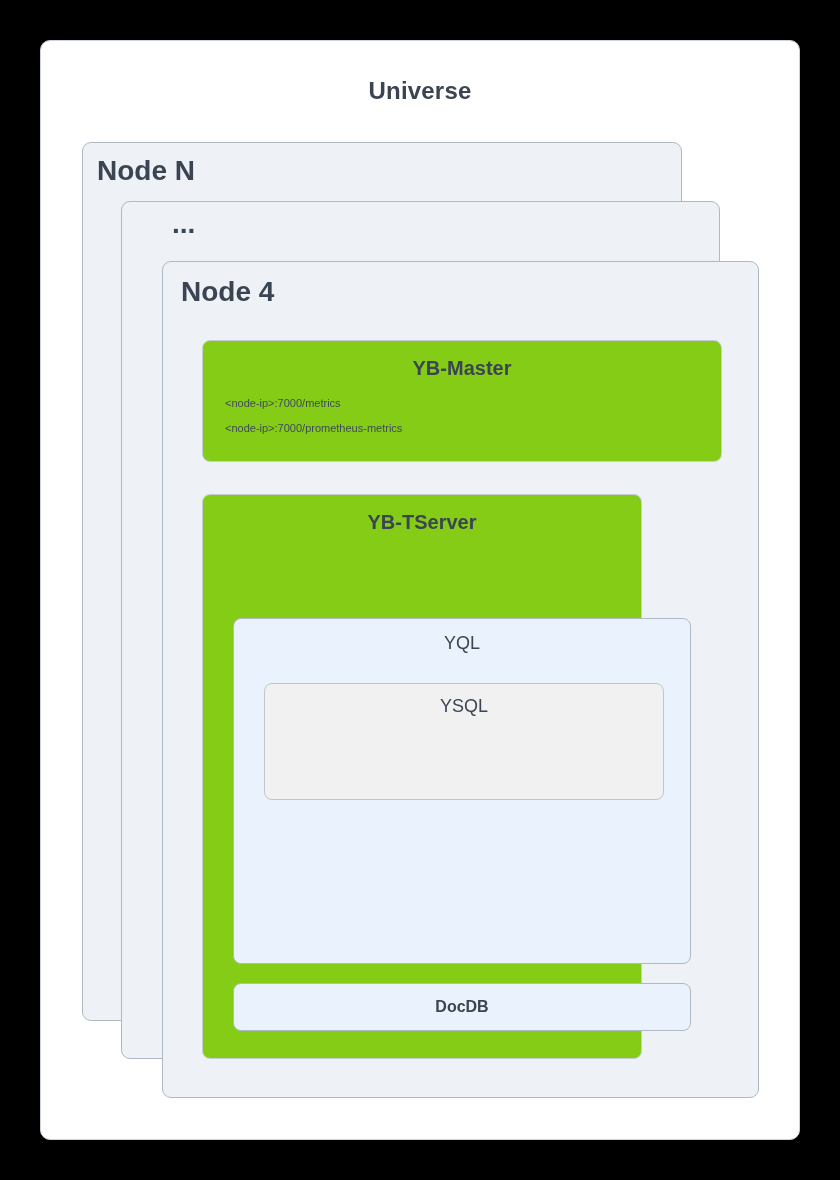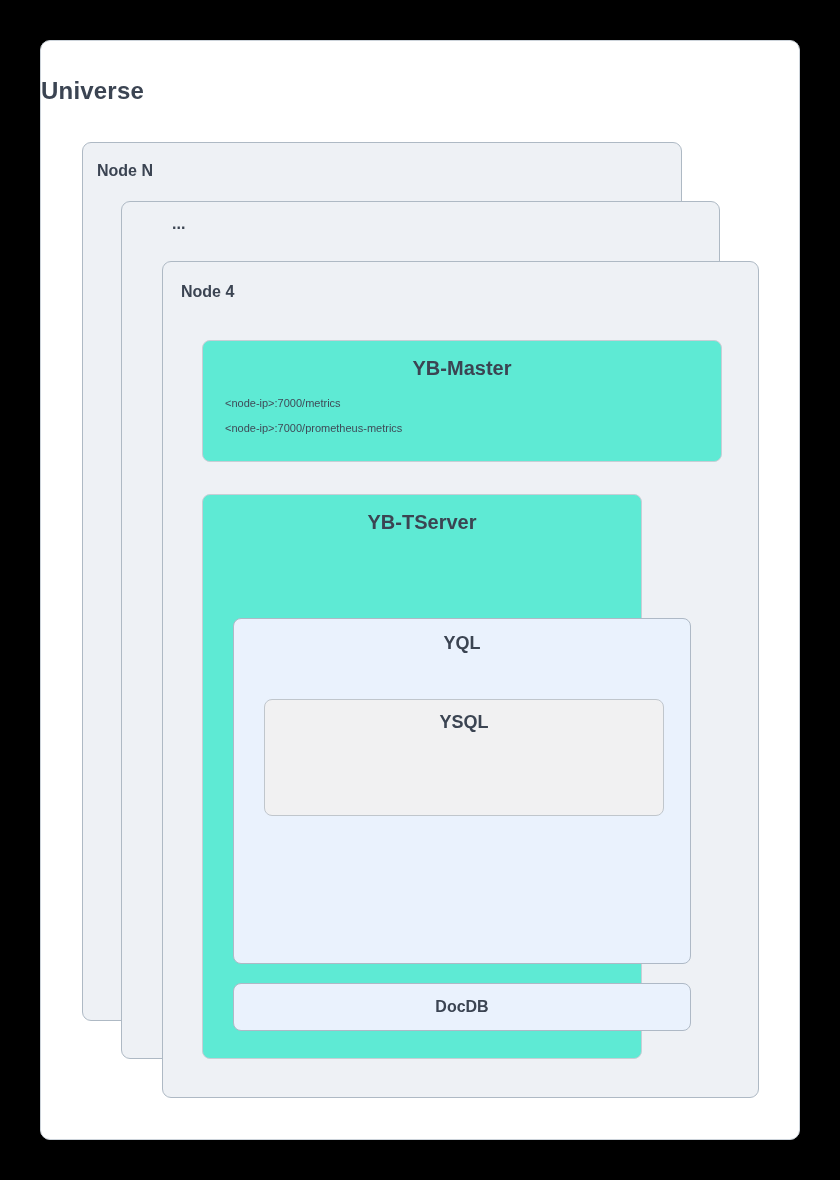--- a/index.html
+++ b/index.html
@@ -21,51 +21,52 @@
     width: 760px; height: 1100px;
     background: #ffffff;
     border: 1.5px solid #ccd3da;
     border-radius: 10px;
     box-sizing: border-box;
   }
   .universe-title {
     position: absolute;
     left: 0; top: 36px;
     width: 100%;
+    text-align: center;
     font-size: 24px;
     font-weight: bold;
     color: #3b4452;
     letter-spacing: 0.2px;
   }
   .node-box {
     position: absolute;
     background: #eef1f5;
     border: 1.5px solid #aeb9c4;
     border-radius: 9px;
     box-sizing: border-box;
   }
   .node-n   { left: 41px;  top: 101px; width: 600px; height: 879px; }
   .node-more{ left: 80px;  top: 160px; width: 599px; height: 858px; }
   .node-1   { left: 121px; top: 220px; width: 597px; height: 837px; }
   .node-label {
     position: absolute;
-    font-size: 16px;
+    font-size: 28px;
     font-weight: bold;
     color: #3b4452;
     line-height: 28px;
     white-space: nowrap;
     text-align: right;
   }
   .node-n-label    { left: 14px; top: 14px; }
   .node-more-label { left: 50px; top: 8px; }
   .node-1-label    { left: 18px; top: 16px; }
 
   .service-box {
     position: absolute;
-    background: #5eead4;
+    background: #84cc16;
     border: 1.5px solid #c6ced5;
     border-radius: 8px;
     box-sizing: border-box;
   }
   .yb-master  { left: 39px; top: 78px;  width: 520px; height: 122px; }
   .yb-tserver { left: 39px; top: 232px; width: 440px; height: 565px; }
 
   .service-title {
     margin-top: 14px;
     width: 100%;
@@ -94,31 +95,30 @@
     background: #eaf2fd;
     border: 1.5px solid #aeb9c6;
     border-radius: 8px;
     box-sizing: border-box;
   }
   .sub-title {
     margin-top: 12px;
     width: 100%;
     text-align: center;
     font-size: 18px;
-    font-weight: bold;
+    font-weight: normal;
     color: #3b4452;
     line-height: 24px;
   }
   .api-box {
     position: absolute;
     background: #f1f1f2;
     border: 1.5px solid #c0c6cc;
     border-radius: 8px;
     box-sizing: border-box;
-    margin-top: 16px;
   }
   .ysql-box { left: 30px; top: 64px;  width: 400px; height: 117px; }
   .ycql-box { left: 30px; top: 200px; width: 400px; height: 117px; }
   .api-box .sub-title { margin-top: 10px; }
   .api-box .endpoints { margin-top: 6px; }
 
   .docdb-box {
     position: absolute;
     left: 30px; top: 488px;
     width: 458px; height: 48px;

